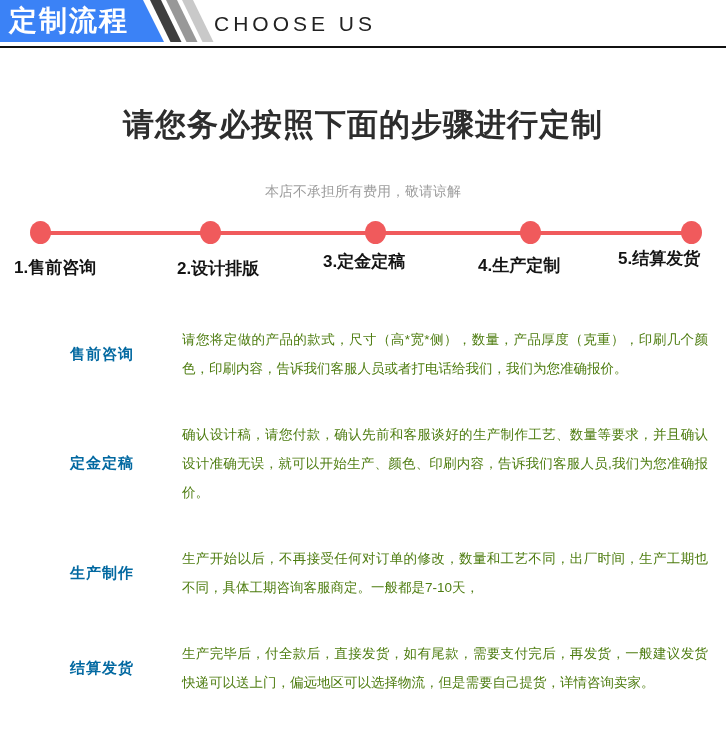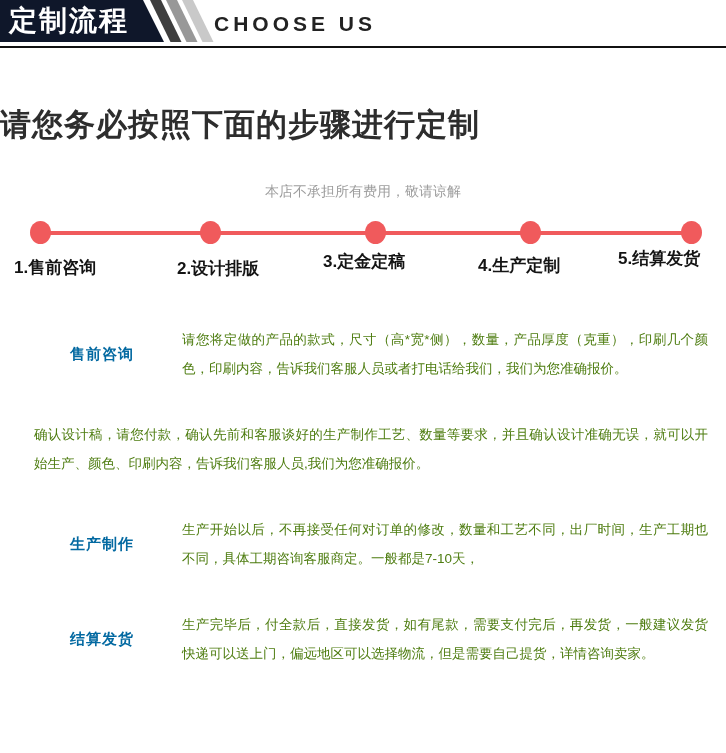--- a/index.html
+++ b/index.html
@@ -10,45 +10,45 @@
     font-family:"Liberation Sans","DejaVu Sans",sans-serif;
     color:#333;
     overflow:hidden;
     position:relative;
   }
 
   
   .header-strip { position:relative; height:42px; width:100%; background:#fff; }
   .banner-black {
     position:absolute; left:0; top:0; height:42px; width:170px;
-    background:#0f172a;
+    background:#3b82f6;
     clip-path:polygon(0 0, 143px 0, 164px 100%, 0 100%);
   }
   .banner-title {
     position:absolute; left:9px; top:4px;
     color:#ffffff; font-size:28px; font-weight:bold; letter-spacing:2px;
     line-height:34px; white-space:nowrap;
   }
   .stripe {
     position:absolute; top:0; height:42px; width:11px;
     transform:skewX(26deg); transform-origin:top left;
   }
   .stripe-1 { left:150px; background:#3e3e3e; }
   .stripe-2 { left:166px; background:#989898; }
   .stripe-3 { left:182px; background:#c9c9c9; }
   .choose-us {
     position:absolute; left:214px; top:0; height:42px; line-height:48px;
-    font-size:21px; letter-spacing:4px; color:#222; font-weight:700;
+    font-size:21px; letter-spacing:4px; color:#222; font-weight:400;
     white-space:nowrap;
   }
   .header-rule { height:2px; background:#111; margin-top:4px; width:100%; }
 
   
   .intro-title {
-    margin-top:56px; 
+    margin-top:56px; text-align:center;
     font-size:31px; font-weight:bold; color:#2d2d2d; letter-spacing:1px;
   }
   .intro-subtitle {
     margin-top:14px; text-align:center;
     font-size:14px; line-height:21px; color:#9d9d9d;
   }
 
   
   .timeline { position:relative; height:62px; margin-top:17px; }
   .timeline-line {
@@ -121,20 +121,21 @@
   <span class="step-label lab-4">4.生产定制</span>
   <span class="step-label lab-5">5.结算发货</span>
 </div>
 
 <div class="sections">
   <div class="section-row">
     <div class="section-title">售前咨询</div>
     <div class="section-body">请您将定做的产品的款式，尺寸（高*宽*侧），数量，产品厚度（克重），印刷几个颜色，印刷内容，告诉我们客服人员或者打电话给我们，我们为您准确报价。</div>
   </div>
   <div class="section-row">
+    <div class="section-title">定金定稿</div>
     <div class="section-body">确认设计稿，请您付款，确认先前和客服谈好的生产制作工艺、数量等要求，并且确认设计准确无误，就可以开始生产、颜色、印刷内容，告诉我们客服人员,我们为您准确报价。</div>
   </div>
   <div class="section-row">
     <div class="section-title">生产制作</div>
     <div class="section-body">生产开始以后，不再接受任何对订单的修改，数量和工艺不同，出厂时间，生产工期也不同，具体工期咨询客服商定。一般都是7-10天，</div>
   </div>
   <div class="section-row">
     <div class="section-title">结算发货</div>
     <div class="section-body">生产完毕后，付全款后，直接发货，如有尾款，需要支付完后，再发货，一般建议发货快递可以送上门，偏远地区可以选择物流，但是需要自己提货，详情咨询卖家。</div>
   </div>

